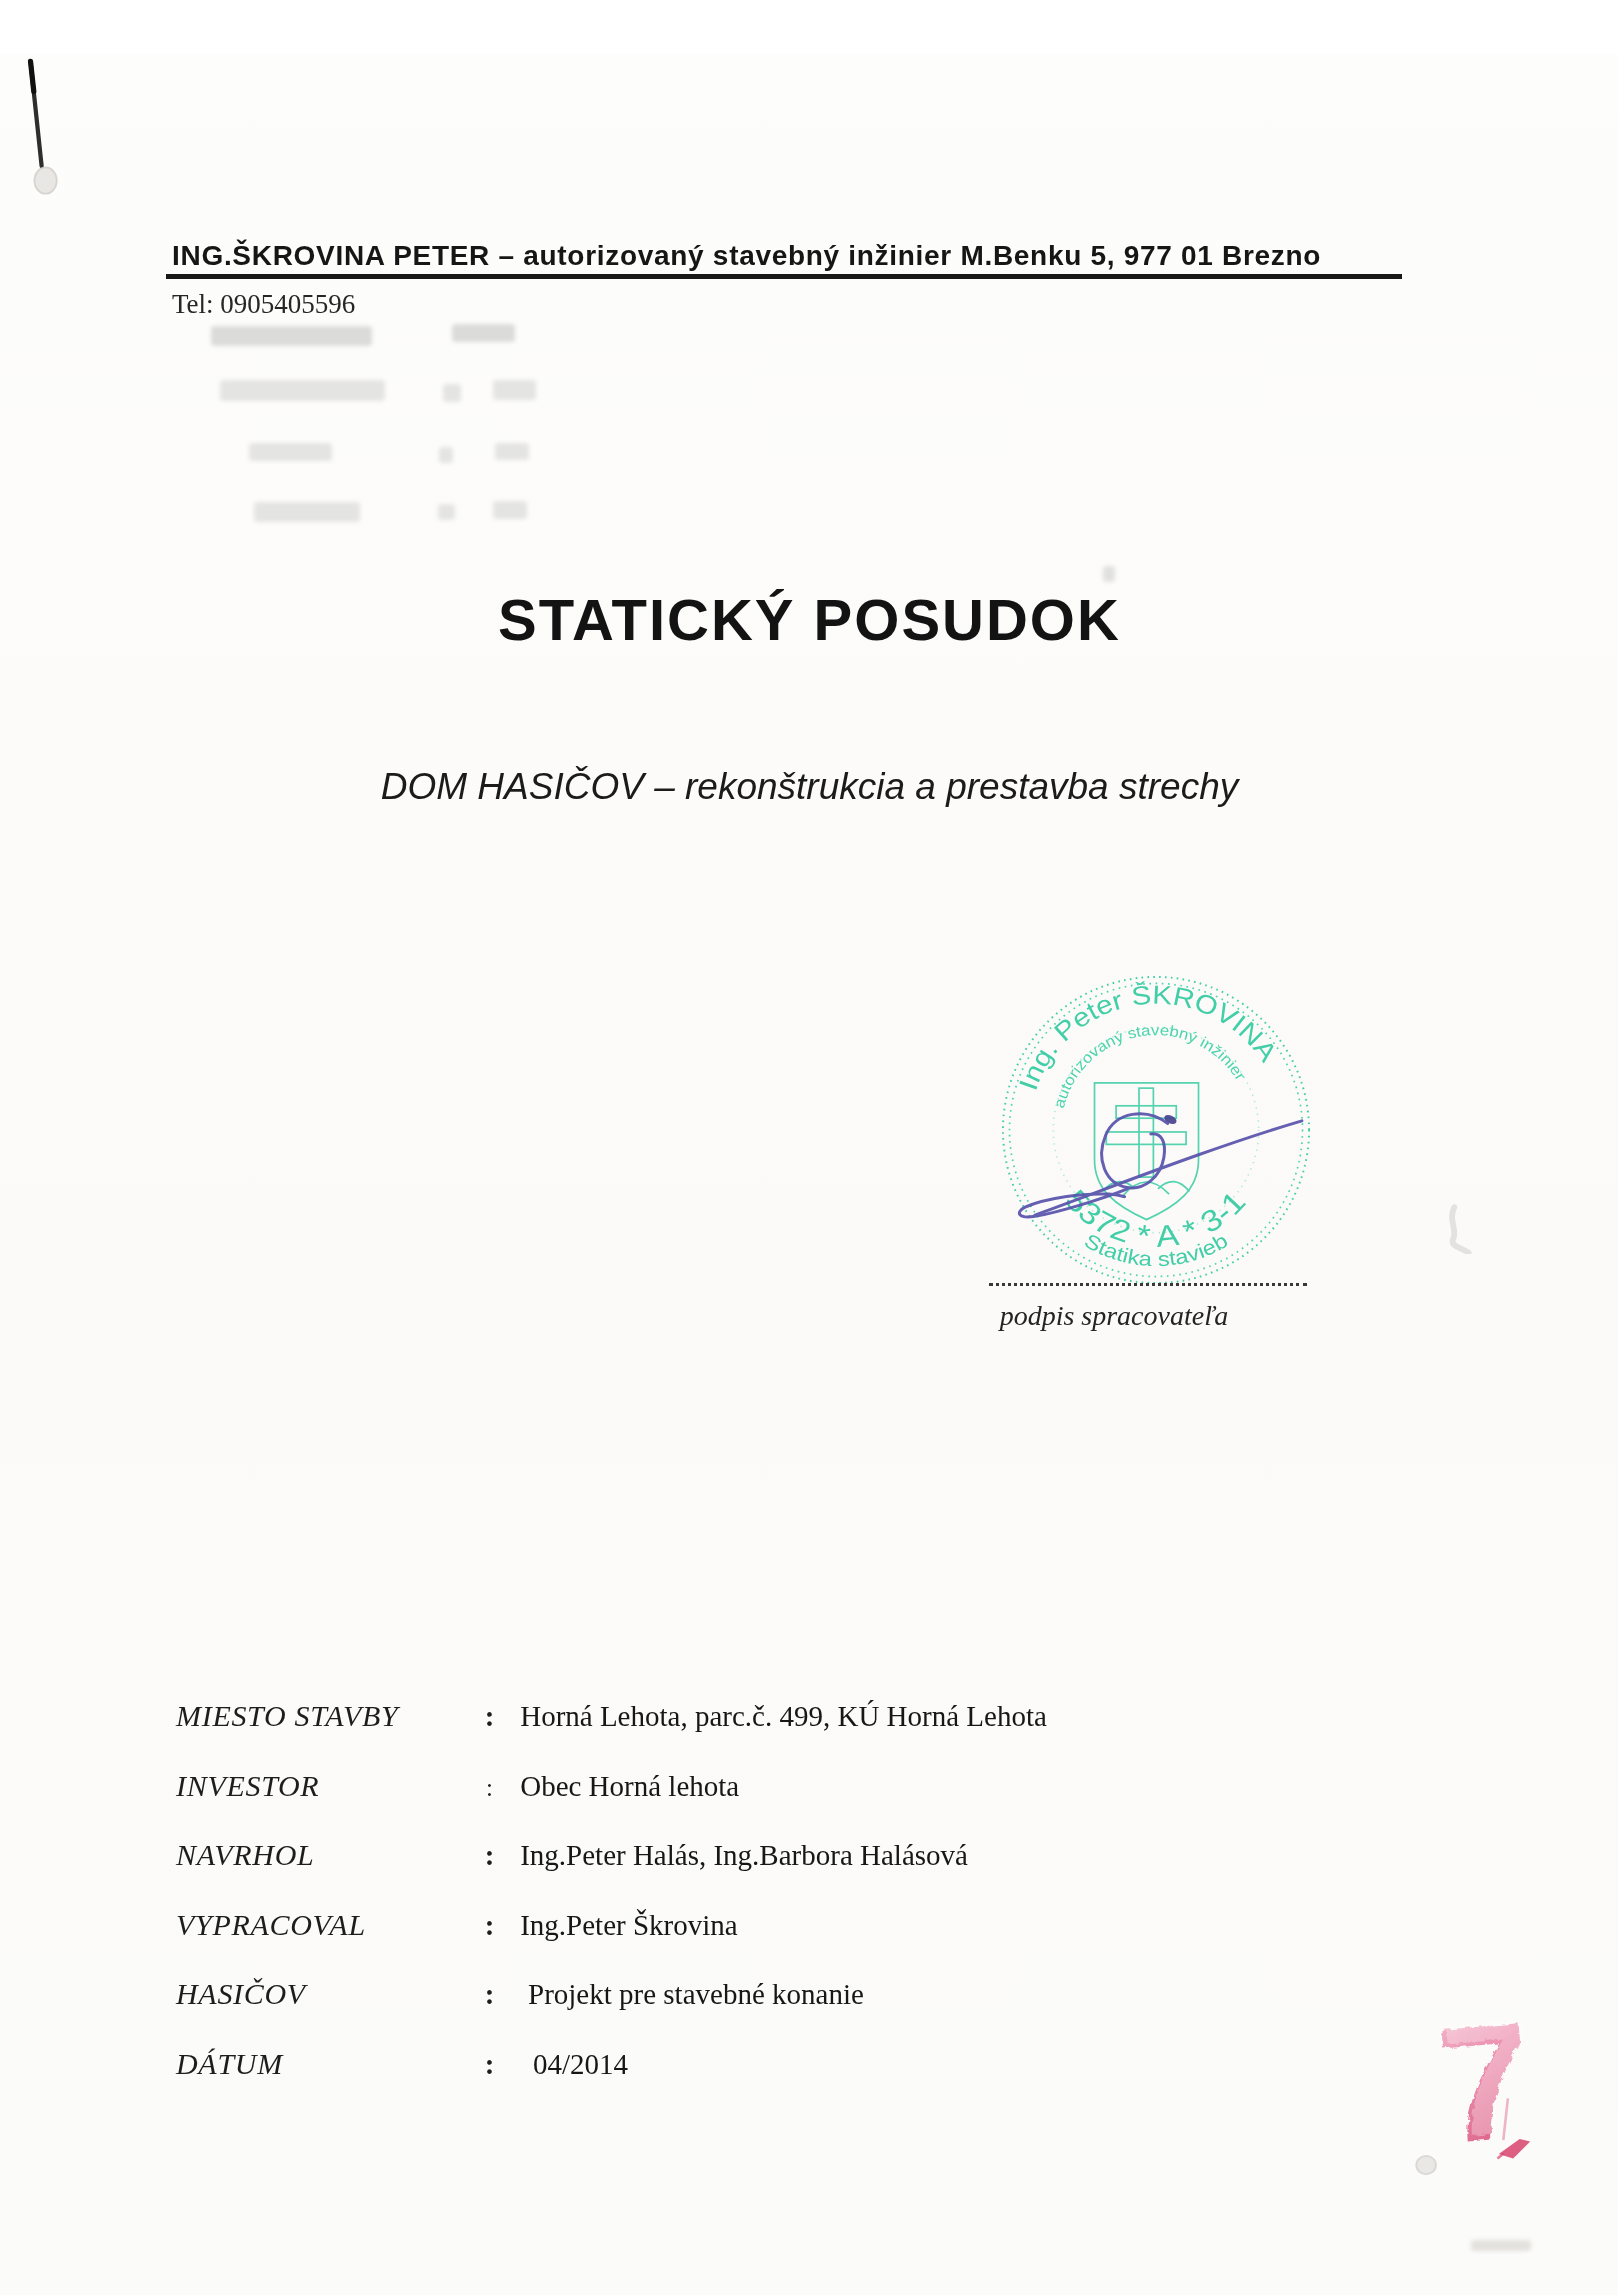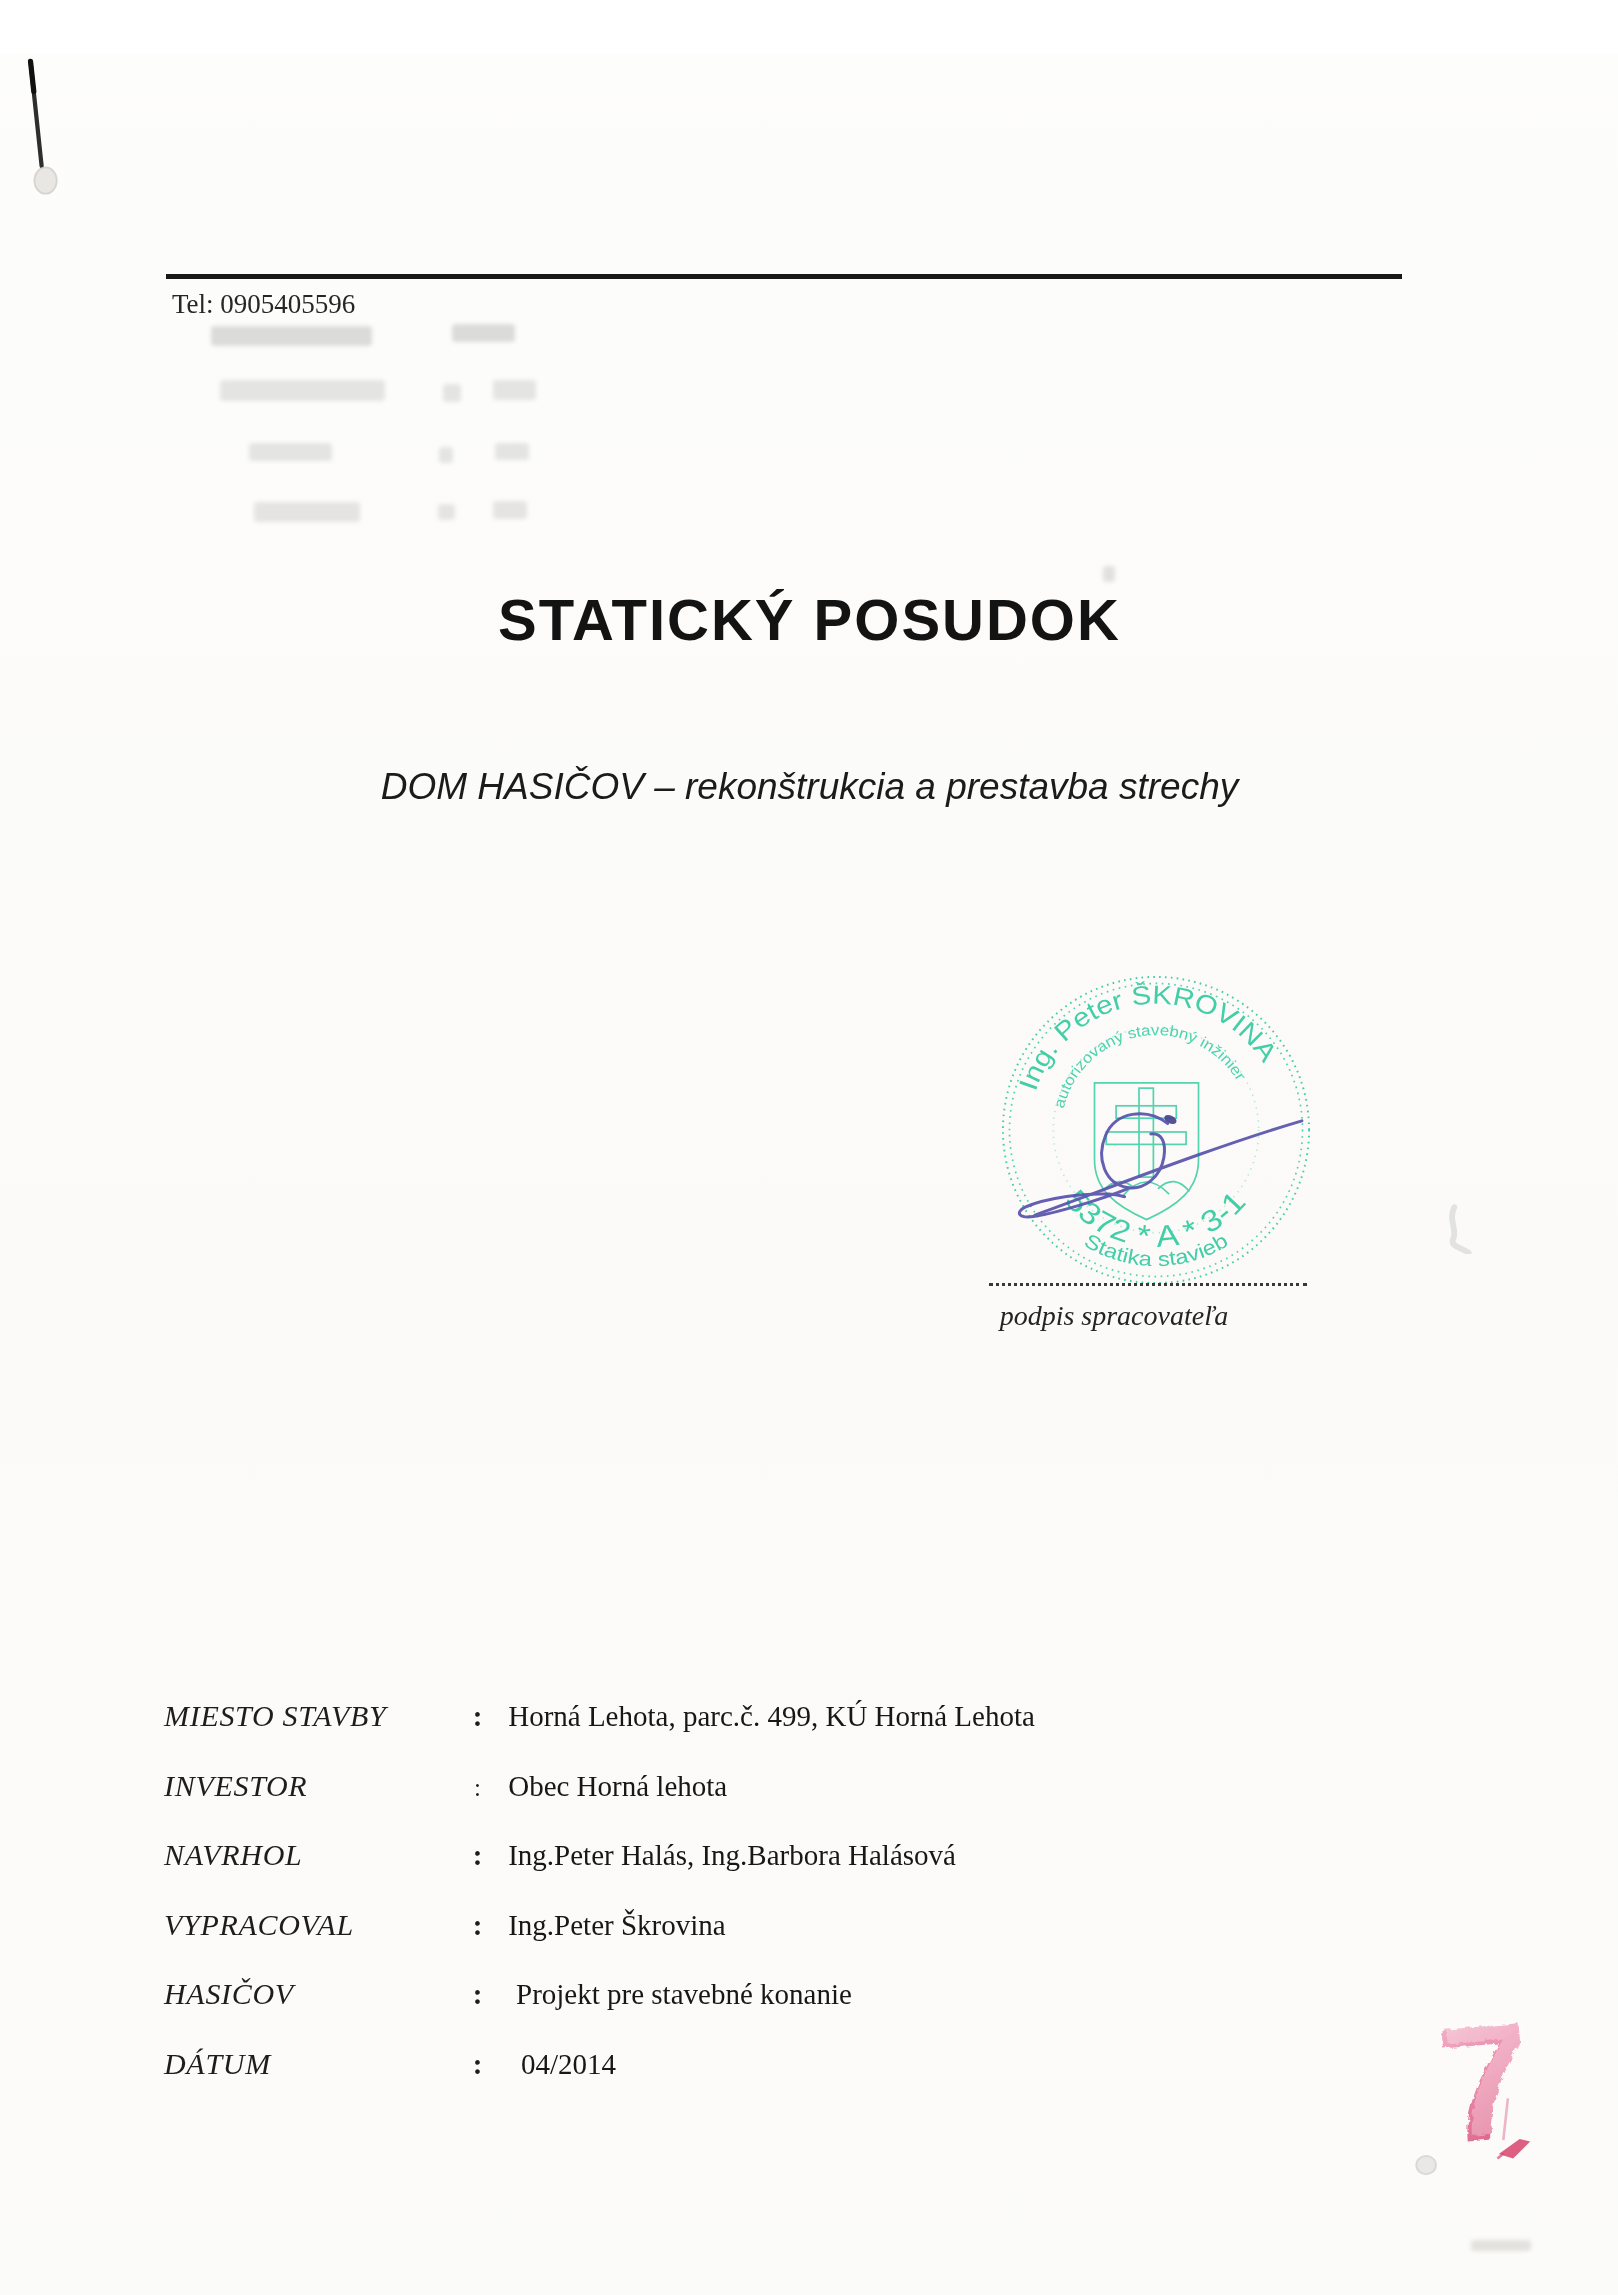--- a/index.html
+++ b/index.html
@@ -25,38 +25,39 @@
 
   
   .doc-title{left:0;top:586px;width:1619px;text-align:center;font-size:58px;font-weight:700;letter-spacing:2px;color:#131313;}
   .doc-subtitle{left:0;top:766px;width:1619px;text-align:center;font-size:37px;font-weight:400;font-style:italic;color:#1b1b1b;}
 
   
   .sig-dots{left:989px;top:1263px;width:318px;height:19.7px;border-bottom:3.3px dotted #383838;}
   .sig-caption{left:950px;top:1300px;width:328px;text-align:center;font-family:"Liberation Serif",serif;font-size:28px;color:#242424;font-style:italic;}
 
   
-  .info-row{left:164px;width:1245px;display:flex;align-items:baseline;font-family:"Liberation Serif",serif;}
+  .info-row{left:176px;width:1245px;display:flex;align-items:baseline;font-family:"Liberation Serif",serif;}
   .info-label{width:292px;font-style:italic;font-size:30px;letter-spacing:0.7px;color:#1d1d1d;flex:0 0 auto;}
   .info-sep{width:43px;font-size:29px;font-weight:700;text-align:center;color:#1d1d1d;flex:0 0 auto;}
   .info-value{font-size:29px;font-weight:400;color:#171717;padding-left:9.2px;white-space:nowrap;}
 
   .svgmark{position:absolute;}
 </style>
 </head>
 <body>
 
 <div class="page">
 
   <svg class="svgmark" style="left:18.3px;top:51px;" width="63" height="157" viewBox="0 0 96 240">
     <line x1="19" y1="16" x2="36" y2="176" stroke="#2e2e2e" stroke-width="6.5" stroke-linecap="round"></line>
     <line x1="19" y1="16" x2="24" y2="62" stroke="#111" stroke-width="8" stroke-linecap="round"></line>
     <ellipse cx="42" cy="198" rx="17" ry="20" fill="#e6e4e1" stroke="#d2cfca" stroke-width="3" opacity=".85"></ellipse>
   </svg>
 
+  <div class="abs hdr-line">ING.ŠKROVINA PETER – autorizovaný stavebný inžinier M.Benku 5, 977 01 Brezno</div>
   <div class="abs hdr-rule"></div>
   <div class="abs hdr-tel">Tel: 0905405596</div>
 
   <div>
     <div class="ghost dk" style="left:211px;top:326px;width:161px;height:19.7px;"></div>
     <div class="ghost dk" style="left:452px;top:324px;width:63px;height:17.7px;"></div>
     <div class="ghost" style="left:220px;top:380px;width:165px;height:21px;"></div>
     <div class="ghost" style="left:443px;top:384px;width:18.3px;height:17.7px;"></div>
     <div class="ghost" style="left:493px;top:380px;width:43px;height:19.7px;"></div>
     <div class="ghost" style="left:249px;top:443px;width:83px;height:18.3px;"></div>

